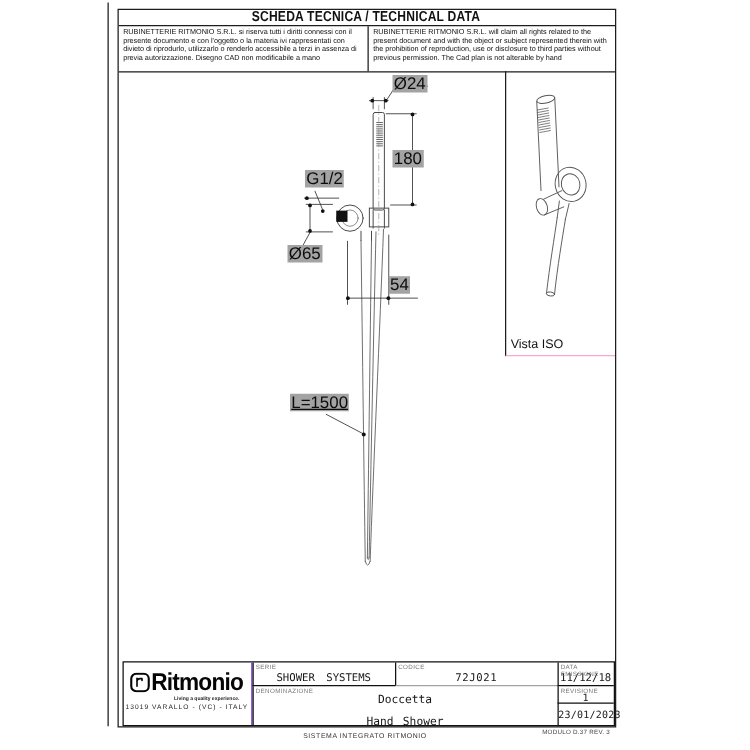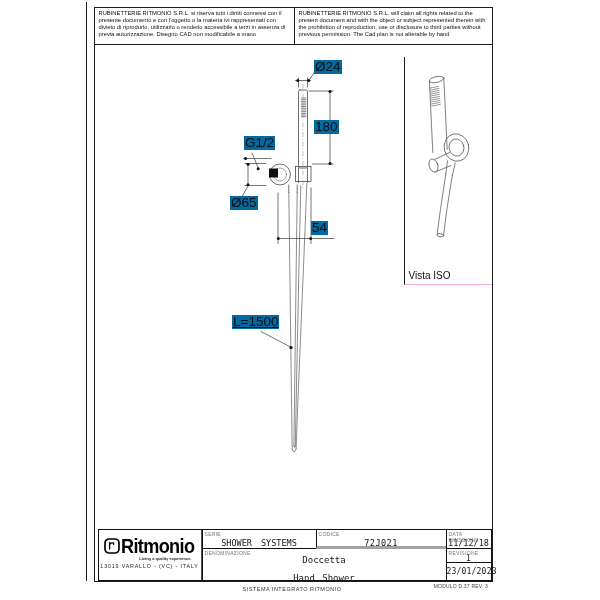--- a/index.html
+++ b/index.html
@@ -9,34 +9,34 @@
   .sheet{position:absolute;left:93.5px;top:6.5px;width:397px;height:573px;border:1.2px solid #1d1d1d;}
   .titlebar{height:12px;border-bottom:1.2px solid #1d1d1d;display:flex;align-items:center;justify-content:center;}
   .titlebar span{font-size:11.5px;font-weight:bold;letter-spacing:.2px;transform:scaleX(.84);white-space:nowrap;}
   .legal{display:flex;height:36px;border-bottom:1px solid #1d1d1d;}
   .legal-cell{font-size:5.8px;line-height:7px;padding:2.5px 4px 0 4px;color:#111;}
   .legal-cell.it{width:191px;border-right:1px solid #1d1d1d;}
   .legal-cell.en{flex:1;}
   .isobox{position:absolute;left:309px;top:49px;right:0;height:227px;
           border-left:1px solid #1d1d1d;border-bottom:1px solid #f9a8d4;}
   .isolabel{position:absolute;left:4px;bottom:3px;font-size:10px;color:#111;}
-  .dim{position:absolute;font-size:13.5px;color:#0c0c0c;background:#0369a1;line-height:1.02;padding:0 1px;white-space:nowrap;}
+  .dim{position:absolute;font-size:13.5px;color:#0c0c0c;background:#a3a3a3;line-height:1.02;padding:0 1px;white-space:nowrap;}
   
   .tblock{position:absolute;left:3px;right:0;bottom:0;height:52px;border:1.6px solid #111;box-sizing:border-box;}
   .cell{position:absolute;box-sizing:border-box;}
   .lbl{position:absolute;top:1px;left:2px;font-size:5px;color:#777;letter-spacing:.3px;}
   .val{font-family:"DejaVu Sans Mono","Liberation Mono",monospace;color:#161616;}
   .logo-cell{left:0;top:0;width:103px;height:100%;border-right:1px solid #6d28d9;}
   .logo-row{display:flex;align-items:center;padding:5px 0 0 5px;}
   .logoname{font-size:19.5px;font-weight:800;letter-spacing:-.7px;transform:scaleX(.93);transform-origin:left;
             margin-left:1px;color:#050505;white-space:nowrap;}
   .tagline{text-align:right;padding-right:9px;font-size:4px;font-weight:bold;color:#222;margin-top:-2px;}
   .address{text-align:center;font-size:5.3px;letter-spacing:.85px;color:#222;margin-top:2px;white-space:nowrap;}
   .serie-cell{left:103px;top:0;width:114px;height:19px;border-left:1px solid #111;border-bottom:1px solid #111;}
-  .codice-cell{left:217px;top:0;width:130px;height:19px;border-left:1px solid #111;border-bottom:3px solid #a3a3a3;}
+  .codice-cell{left:217px;top:0;width:130px;height:19px;border-left:1px solid #111;border-bottom:1px solid #a3a3a3;}
   .data-cell{left:347px;top:0;right:0;height:19px;border-left:1px solid #111;border-bottom:1px solid #111;}
   .denom-cell{left:103px;top:19px;width:244px;bottom:0;border-left:1px solid #111;}
   .rev-cell{left:347px;top:19px;right:0;height:14px;border-left:1px solid #111;border-bottom:1px solid #111;}
   .revdate-cell{left:347px;top:33px;right:0;bottom:0;border-left:1px solid #111;}
   .serie-cell .val{margin-top:8px;text-align:center;font-size:8.5px;word-spacing:4px;}
   .codice-cell .val{margin-top:8px;text-align:center;font-size:8.5px;letter-spacing:.5px;}
   .data-cell .val{margin-top:8px;text-align:center;font-size:8.5px;}
   .denom-cell .val{text-align:center;font-size:9px;line-height:13px;padding-top:5px;word-spacing:2px;}
   .rev-cell .val{text-align:center;font-size:8px;margin-top:5px;}
   .revdate-cell .val{text-align:center;font-size:8px;margin-top:4px;letter-spacing:.2px;}
@@ -47,20 +47,23 @@
   svg.draw{position:absolute;left:0;top:0;pointer-events:none;}
 </style>
 </head>
 <body>
 
 <div class="stage">
 
   <div class="spine"></div>
 
   <div class="sheet">
+    <div class="titlebar">
+      <span>SCHEDA TECNICA / TECHNICAL DATA</span>
+    </div>
     <div class="legal">
       <div class="legal-cell it">RUBINETTERIE RITMONIO S.R.L. si riserva tutti i diritti connessi con il presente documento e con l'oggetto o la materia ivi rappresentati con divieto di riprodurlo, utilizzarlo o renderlo accessibile a terzi in assenza di previa autorizzazione. Disegno CAD non modificabile a mano</div>
       <div class="legal-cell en">RUBINETTERIE RITMONIO S.R.L. will claim all rights related to the present document and with the object or subject represented therein with the prohibition of reproduction, use or disclosure to third parties without previous permission. The Cad plan is not alterable by hand</div>
     </div>
     <div class="isobox">
       <span class="isolabel">Vista ISO</span>
     </div>
 
     <div class="tblock">
       <div class="cell logo-cell">

